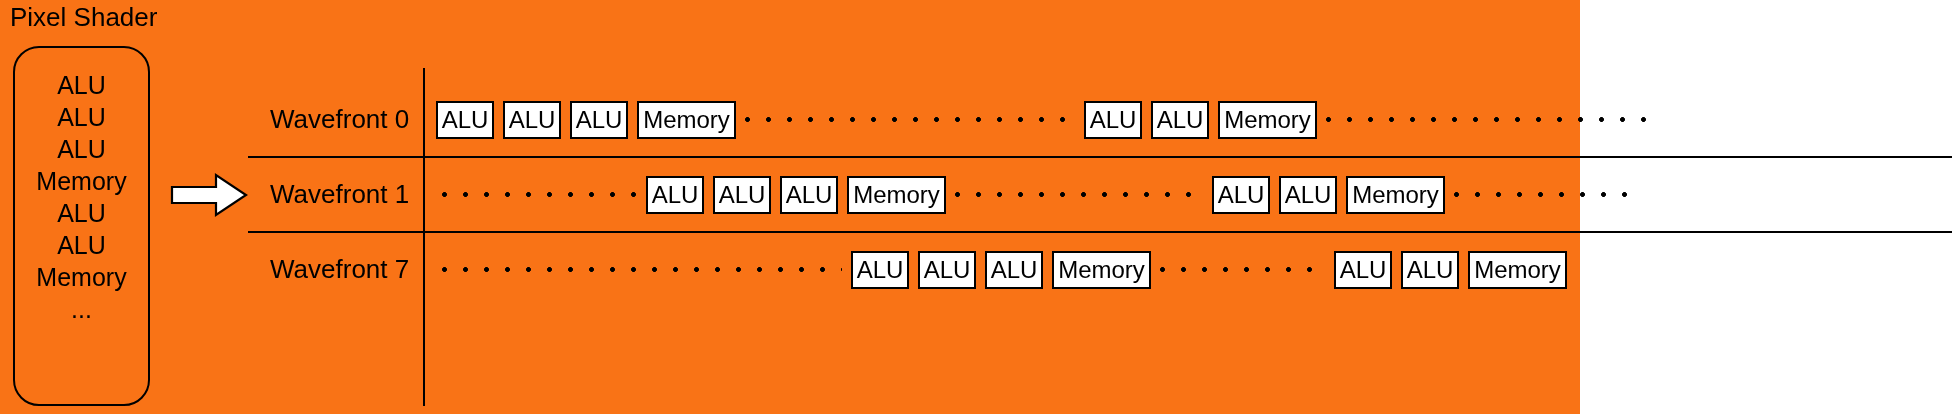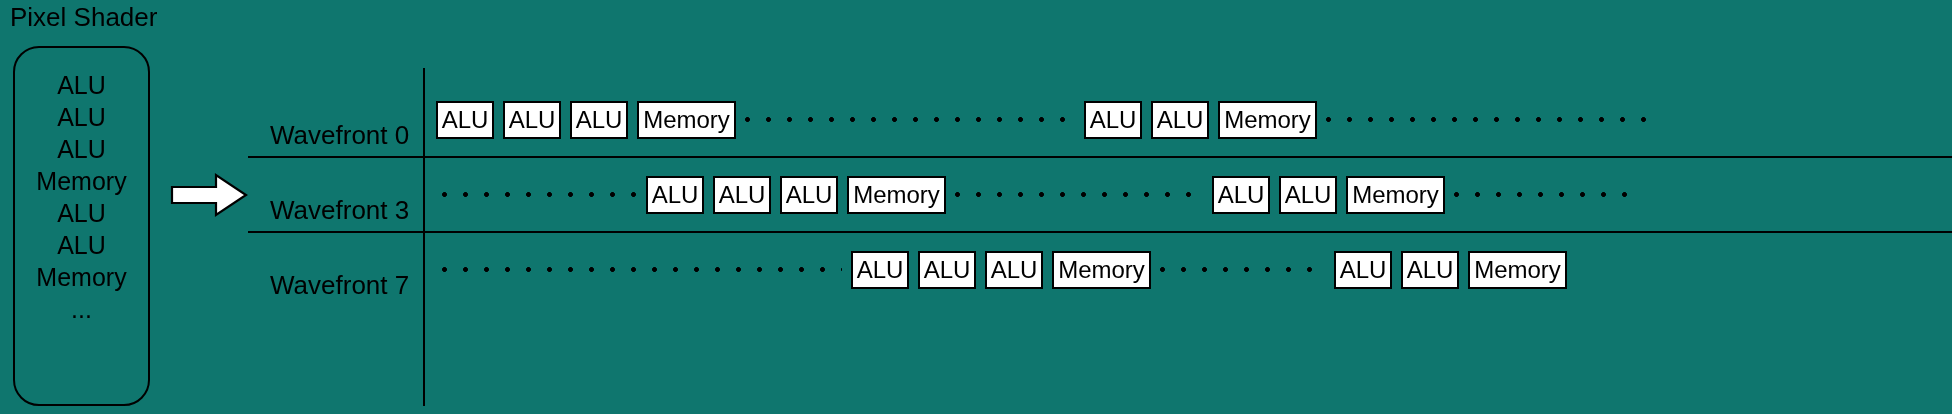--- a/index.html
+++ b/index.html
@@ -3,21 +3,21 @@
 <meta charset="utf-8">
 <title>Wavefront Scheduling Diagram</title>
 <style>
   html,body{margin:0;padding:0;background:#ffffff;}
   body{
     width:1952px;height:414px;
     font-family:"Liberation Sans","DejaVu Sans",sans-serif;
     color:#000000;
     overflow:hidden;
   }
-  #stage{position:relative;width:1952px;height:414px;background:#0f766e;}
+  #stage{position:relative;width:1580px;height:414px;background:#f97316;}
 
   
   #shader-title{
     position:absolute;left:10px;top:2px;
     font-size:26px;line-height:30px;white-space:nowrap;
   }
   #shader-box{
     position:absolute;left:13px;top:46px;
     width:137px;height:360px;
     border:2.5px solid #000;
@@ -46,21 +46,21 @@
   }
   #sep-0{top:156px;width:1704px;}
   #sep-1{top:231px;width:1704px;}
 
   .wf-row{position:absolute;left:0;height:75px;}
   #row-0{top:82px;}
   #row-1{top:157px;}
   #row-2{top:232px;}
 
   .wf-label{
-    position:absolute;left:270px;top:16px;height:75px;
+    position:absolute;left:270px;top:0;height:75px;
     width:140px;
     display:flex;align-items:center;justify-content:flex-start;
     font-size:26px;white-space:nowrap;
   }
 
   .track{
     position:absolute;left:436px;top:0;height:75px;right:0;
     display:flex;align-items:center;
   }
 
@@ -138,21 +138,21 @@
         <div class="op alu">ALU</div>
         <div class="op alu">ALU</div>
         <div class="op memory">Memory</div>
         <div class="gap" style="width: 330px;">
           <span class="dots"></span>
         </div>
       </div>
   </div>
 
   <div class="wf-row" id="row-1">
-    <div class="wf-label">Wavefront 3</div>
+    <div class="wf-label">Wavefront 1</div>
     <div class="track">
         <div class="lead" style="width: 6px;"></div>
         <div class="gap" style="width: 195px;">
           <span class="dots"></span>
         </div>
         <div class="op alu">ALU</div>
         <div class="op alu">ALU</div>
         <div class="op alu">ALU</div>
         <div class="op memory">Memory</div>
         <div class="gap" style="width: 248px;">

